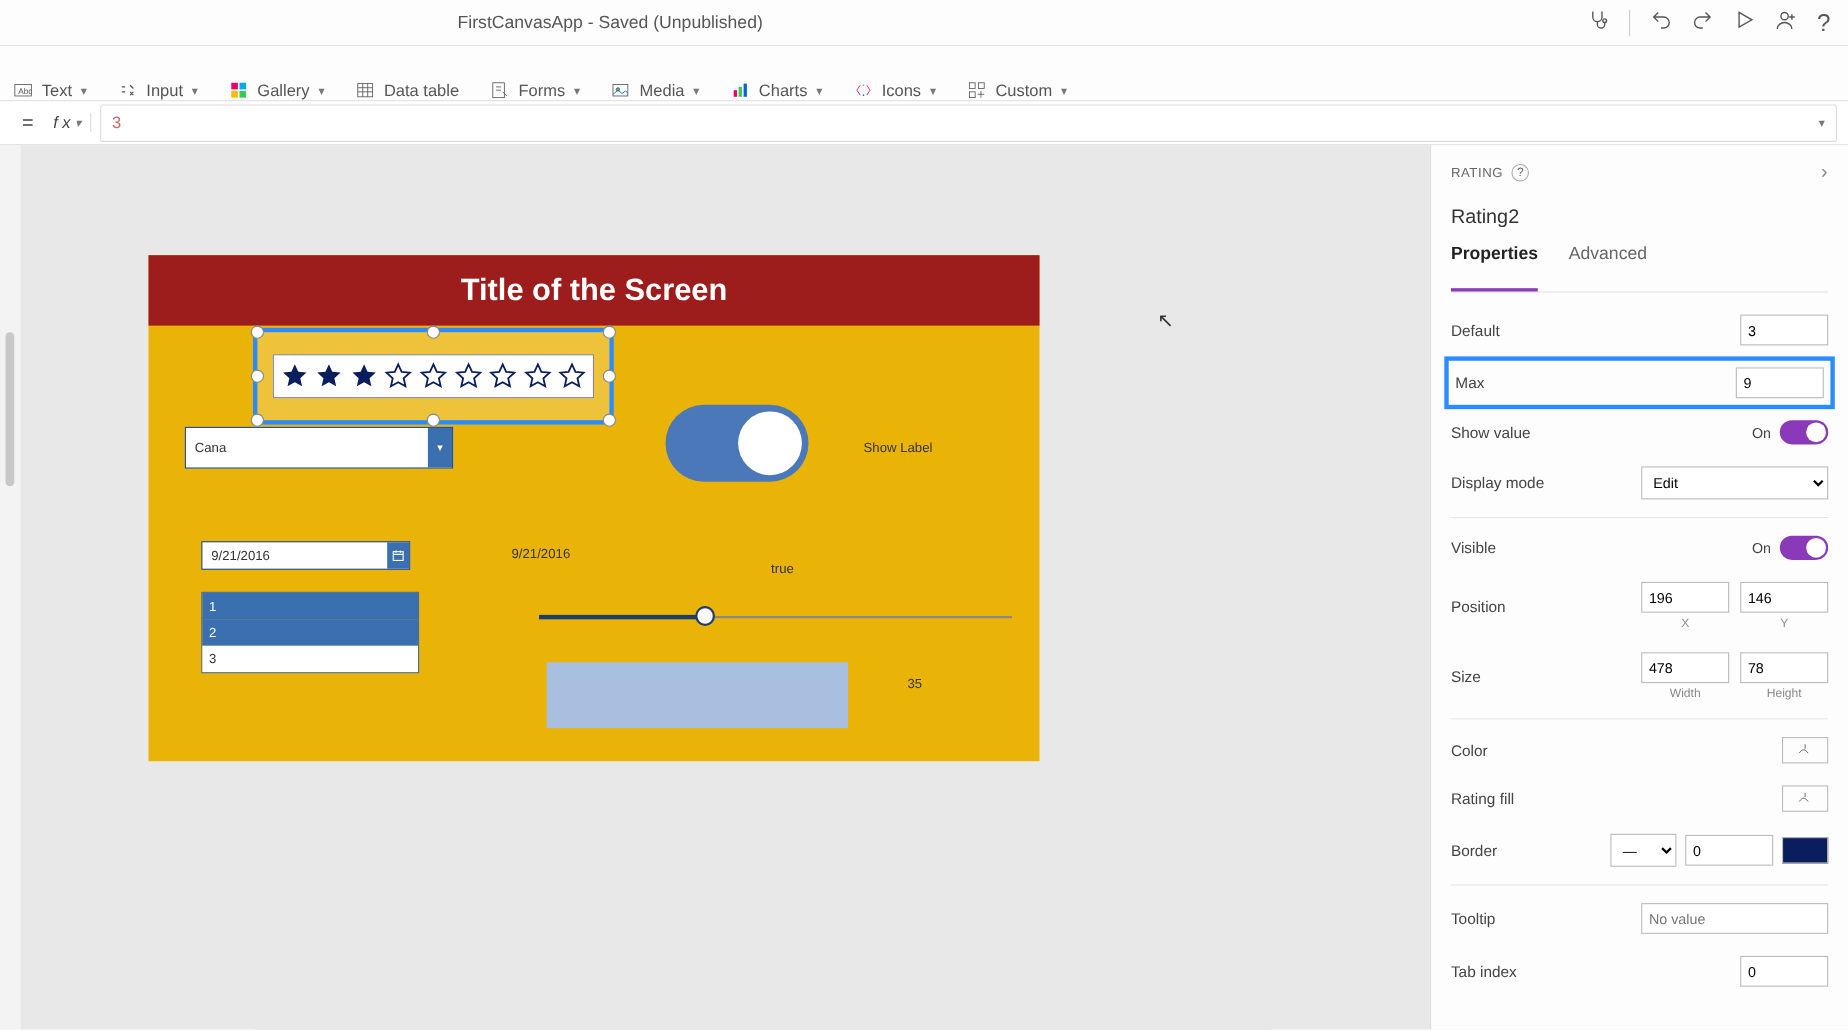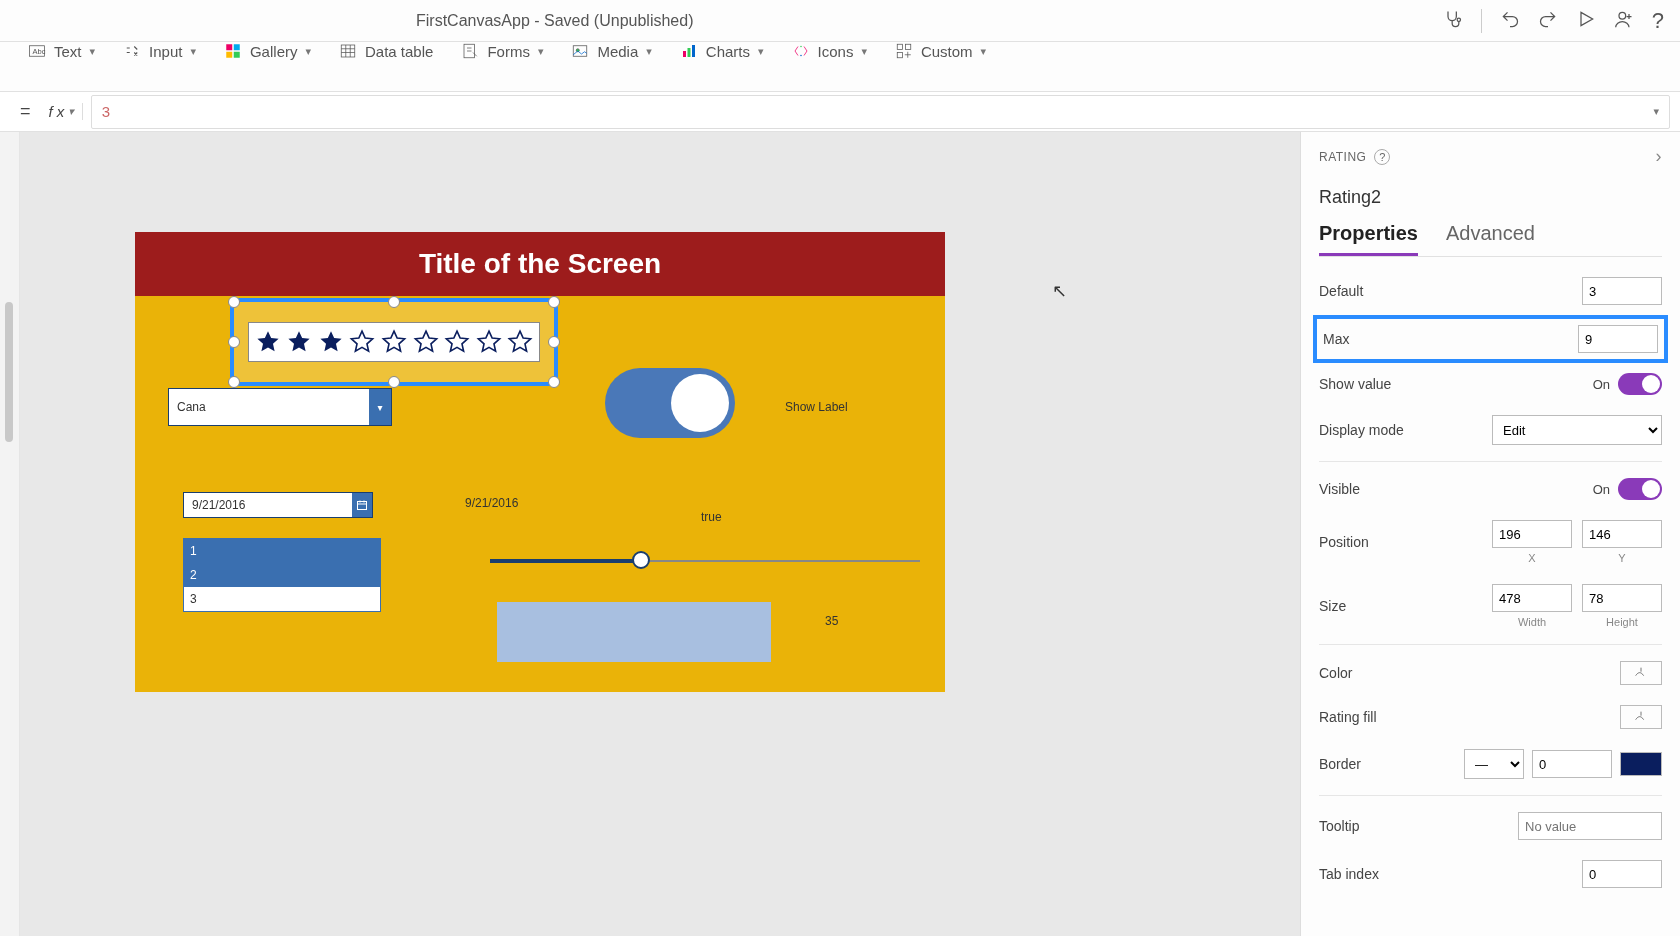--- a/index.html
+++ b/index.html
@@ -6,21 +6,21 @@
 body { background: #fff; width: 1680px; height: 936px; overflow: hidden; position: relative; }
 
 
 .topbar { height: 42px; border-bottom: 1px solid #e1e1e1; display: flex; align-items: center; background: #fdfdfd; padding: 0 16px; }
 .topbar .title { flex: 1; color: #555; font-size: 16px; margin-left: 400px; }
 .topbar-icons { display: flex; gap: 18px; align-items: center; color: #444; }
 .topbar-icons svg, .topbar-icons .glyph { width: 20px; height: 20px; }
 .divider-v { width: 1px; height: 24px; background: #ccc; }
 
 
-.ribbon { height: 50px; border-bottom: 1px solid #e1e1e1; display: flex; align-items: flex-start; gap: 28px; padding: 0 28px; background: #fdfdfd; }
+.ribbon { height: 50px; border-bottom: 1px solid #e1e1e1; display: flex; align-items: flex-end; gap: 28px; padding: 0 12px; background: #fdfdfd; }
 .ribbon-item { display: flex; align-items: center; gap: 8px; color: #555; font-size: 15px; cursor: pointer; }
 .ribbon-item svg { width: 18px; height: 18px; }
 .chev { font-size: 11px; color: #777; }
 
 
 .formula-row { height: 40px; display: flex; align-items: center; border-bottom: 1px solid #e1e1e1; padding: 0 10px; }
 .eq { font-size: 18px; color: #444; padding: 0 10px; }
 .fx { font-style: italic; color: #444; font-size: 15px; padding: 0 8px; border-right: 1px solid #ddd; margin-right: 8px; display: flex; align-items: center; gap: 4px; }
 .formula-input { flex: 1; height: 34px; border: 1px solid #ddd; border-radius: 2px; padding: 0 10px; font-size: 15px; color: #c66; position: relative; display: flex; align-items: center; justify-content: space-between; }
 
@@ -39,21 +39,21 @@
 .rating-wrap { position: absolute; left: 95px; top: 66px; width: 328px; height: 88px; border: 4px solid #2a8cff; background: rgba(255,255,255,0.2); }
 .rating-inner { position: absolute; left: 14px; top: 20px; right: 14px; bottom: 20px; border: 1px solid #888; background: #fff; display: flex; align-items: center; justify-content: space-evenly; }
 .handle { width: 12px; height: 12px; background: #fff; border: 1px solid #888; border-radius: 50%; position: absolute; }
 .h-tl { left: -6px; top: -6px; } .h-tr { right: -6px; top: -6px; }
 .h-bl { left: -6px; bottom: -6px; } .h-br { right: -6px; bottom: -6px; }
 .h-tc { left: calc(50% - 6px); top: -6px; } .h-bc { left: calc(50% - 6px); bottom: -6px; }
 .h-ml { left: -6px; top: calc(50% - 6px); } .h-mr { right: -6px; top: calc(50% - 6px); }
 .star { width: 26px; height: 26px; }
 
 
-.dropdown { position: absolute; left: 33px; top: 156px; width: 224px; height: 38px; border: 1px solid #1a3e6e; background: #fff; display: flex; align-items: center; }
+.dropdown { position: absolute; left: 33px; top: 156px; width: 244px; height: 38px; border: 1px solid #1a3e6e; background: #fff; display: flex; align-items: center; }
 .dropdown span { flex: 1; padding: 0 8px; font-size: 12px; color: #333; }
 .dropdown .dd-btn { width: 22px; height: 100%; background: #3a6fb0; color: #fff; display: flex; align-items: center; justify-content: center; font-size: 10px; }
 
 
 .toggle { position: absolute; left: 470px; top: 136px; width: 130px; height: 70px; background: #4a78b8; border-radius: 40px; }
 .toggle .knob { position: absolute; right: 6px; top: 6px; width: 58px; height: 58px; background: #fff; border-radius: 50%; }
 .toggle-label { position: absolute; left: 650px; top: 168px; font-size: 12px; color: #333; }
 
 
 .datepicker { position: absolute; left: 48px; top: 260px; width: 190px; height: 26px; border: 1px solid #1a3e6e; background: #fff; display: flex; align-items: center; }
@@ -77,21 +77,21 @@
 .slider-val { position: absolute; left: 690px; top: 382px; font-size: 12px; color: #333; }
 
 
 .rect { position: absolute; left: 362px; top: 370px; width: 274px; height: 60px; background: #a8bfe0; }
 
 
 .props-header { display: flex; align-items: center; justify-content: space-between; color: #666; font-size: 12px; letter-spacing: 0.5px; }
 .props-header .lh { display: flex; align-items: center; gap: 8px; }
 .ctrl-name { font-size: 18px; color: #333; margin: 20px 0 14px; }
 .tabs { display: flex; gap: 28px; border-bottom: 1px solid #e1e1e1; margin-bottom: 10px; }
-.tab { font-size: 20px; color: #666; padding-bottom: 8px; cursor: pointer; }
+.tab { font-size: 16px; color: #666; padding-bottom: 22px; cursor: pointer; }
 .tab.active { color: #222; font-weight: 600; border-bottom: 3px solid #8a3ab9; }
 .prop-row { display: flex; align-items: center; justify-content: space-between; padding: 10px 0; font-size: 14px; color: #444; min-height: 42px; }
 .prop-row input[type=text] { width: 80px; height: 28px; border: 1px solid #bbb; padding: 0 6px; font-size: 13px; }
 .prop-row select { width: 170px; height: 30px; border: 1px solid #bbb; padding: 0 6px; font-size: 13px; background: #fff; }
 .prop-sep { height: 1px; background: #e6e6e6; margin: 6px 0; }
 .highlight-row { border: 4px solid #2a8cff; padding: 6px 6px; margin: 0 -6px; }
 .dual { display: flex; gap: 10px; }
 .dual-col { display: flex; flex-direction: column; align-items: center; gap: 4px; }
 .dual-col small { font-size: 11px; color: #888; }
 .toggle-sw { display: flex; align-items: center; gap: 8px; }
@@ -412,21 +412,21 @@
         <select><option>—</option></select>
         <input type="text" value="0" style="">
         <div class="color-swatch fill-navy"></div>
       </div>
     </div>
 
     <div class="prop-sep"></div>
 
     <div class="prop-row">
       <span>Tooltip</span>
-      <input type="text" style="width: 144px;" placeholder="No value">
+      <input type="text" style="width: 170px;" placeholder="No value">
     </div>
 
     <div class="prop-row">
       <span>Tab index</span>
       <input type="text" value="0" style="">
     </div>
   </div>
 </div>
 
 </body></html>

